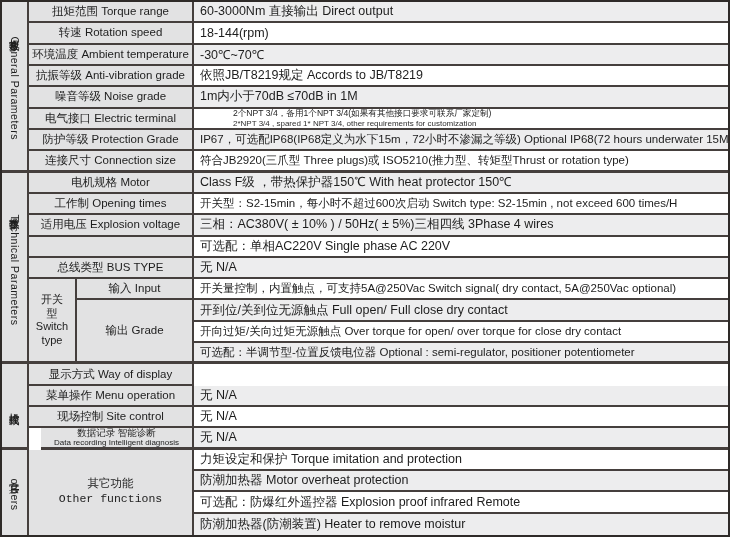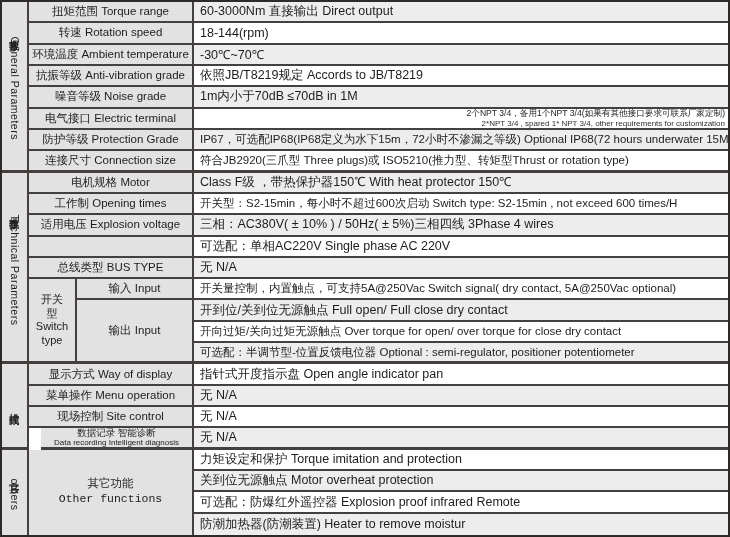--- a/index.html
+++ b/index.html
@@ -60,21 +60,21 @@
     grid-column:4/5;
     justify-content:flex-start;
     padding:0 3px 0 6px;
     font-size:12.5px;
     white-space:nowrap;
     border-right:none;
     background:#fff;
   }
   .g{background:#ededee;}
   .sm{font-size:11.5px;}
-  .two{flex-direction:column;align-items:flex-end;justify-content:center;line-height:1.18;padding-left:39px;}
+  .two{flex-direction:column;align-items:flex-start;justify-content:center;line-height:1.18;padding-left:39px;}
   .two .l1{font-size:8.6px;}
   .two .l2{font-size:8px;color:#2e2e2e;}
   .dr{flex-direction:column;line-height:1.15;margin-left:12px;}
   .dr .d1{font-size:9.5px;}
   .dr .d2{font-size:8px;}
   .stack{flex-direction:column;line-height:1.3;font-family:Liberation Mono, monospace;}
   .sb{border-bottom-width:3px;}
   .nb{border-bottom:none;}
 </style>
 </head>
@@ -125,29 +125,28 @@
   <div class="c lbl" style="grid-row:12"></div>
   <div class="c val" style="grid-row:12">可选配：单相AC220V Single phase AC 220V</div>
 
   <div class="c lbl" style="grid-row:13">总线类型 BUS TYPE</div>
   <div class="c val g" style="grid-row:13">无 N/A</div>
 
   <div class="c grp sb" style="grid-row:14/18">开关型 Switch type</div>
   <div class="c sub" style="grid-row:14">输入 Input</div>
   <div class="c val sm" style="grid-row:14">开关量控制，内置触点，可支持5A@250Vac Switch signal( dry contact,  5A@250Vac optional)</div>
 
-  <div class="c sub sb" style="grid-row:15/18">输出 Input</div>
+  <div class="c sub sb" style="grid-row:15/18">输出 Grade</div>
   <div class="c val g" style="grid-row:15">开到位/关到位无源触点 Full open/ Full close dry contact</div>
   <div class="c val sm" style="grid-row:16">开向过矩/关向过矩无源触点 Over torque for open/ over torque for close dry contact</div>
   <div class="c val g sm sb" style="grid-row:17">可选配：半调节型-位置反馈电位器 Optional : semi-regulator, positioner potentiometer</div>
 
   <div class="c side sb" style="grid-row:18/22">操控模式</div>
 
   <div class="c lbl" style="grid-row:18">显示方式 Way of display</div>
-  <div class="c val" style="grid-row:18">指针式开度指示盘 Open angle indicator pan</div>
 
   <div class="c lbl" style="grid-row:19">菜单操作 Menu operation</div>
   <div class="c val g" style="grid-row:19">无 N/A</div>
 
   <div class="c lbl" style="grid-row:20">现场控制 Site control</div>
   <div class="c val" style="grid-row:20">无 N/A</div>
 
   <div class="c lbl dr sb" style="grid-row:21">
     <span class="d1">数据记录 智能诊断</span>
     <span class="d2">Data recording Intelligent diagnosis</span>
@@ -155,17 +154,17 @@
   <div class="c val g sb" style="grid-row:21">无 N/A</div>
 
   <div class="c side nb" style="grid-row:22/26">其它 others</div>
 
   <div class="c lbl stack nb" style="grid-row:22/26;white-space:normal">
     <span>其它功能</span>
     <span>Other functions</span>
   </div>
 
   <div class="c val" style="grid-row:22">力矩设定和保护 Torque imitation and protection</div>
-  <div class="c val g" style="grid-row:23">关到位无源触点 Motor overheat protection</div>
+  <div class="c val g" style="grid-row:23">防潮加热器 Motor overheat protection</div>
   <div class="c val" style="grid-row:24">可选配：防爆红外遥控器 Explosion proof infrared Remote</div>
   <div class="c val g nb" style="grid-row:25">防潮加热器(防潮装置) Heater to remove moistur</div>
 
 </div>
 
 </body></html>

